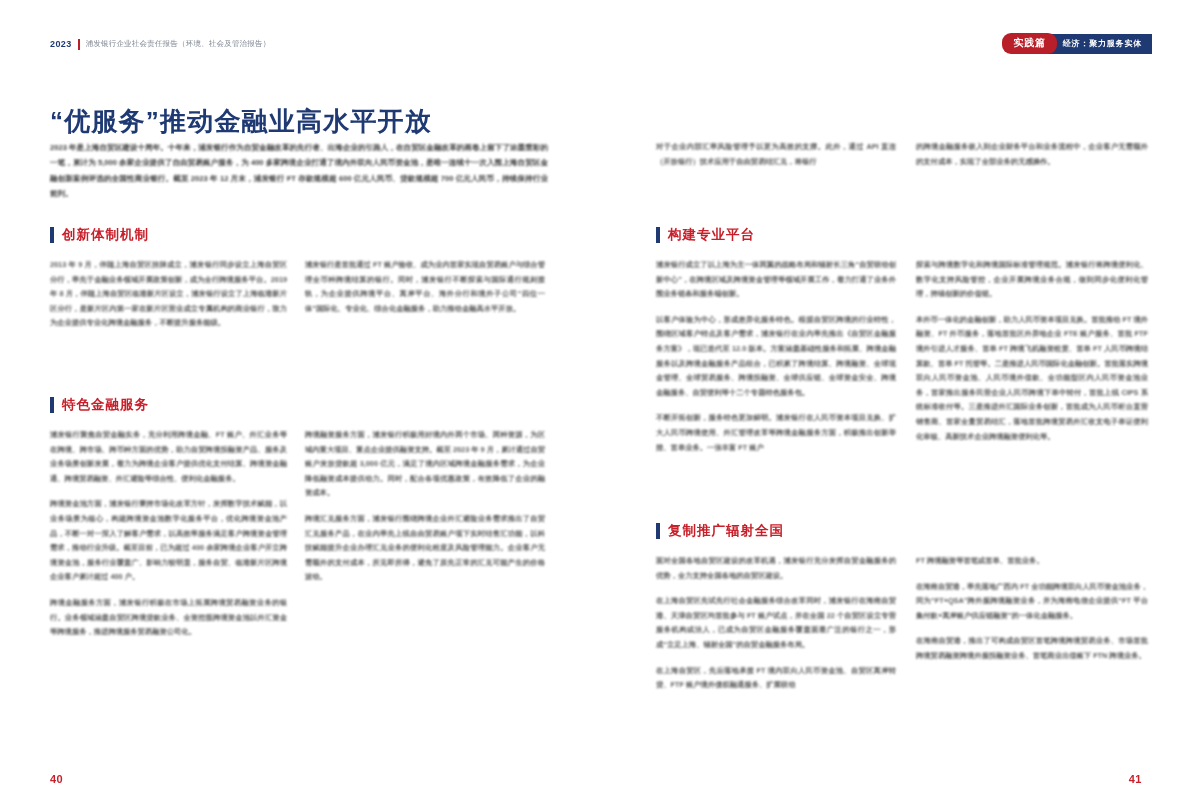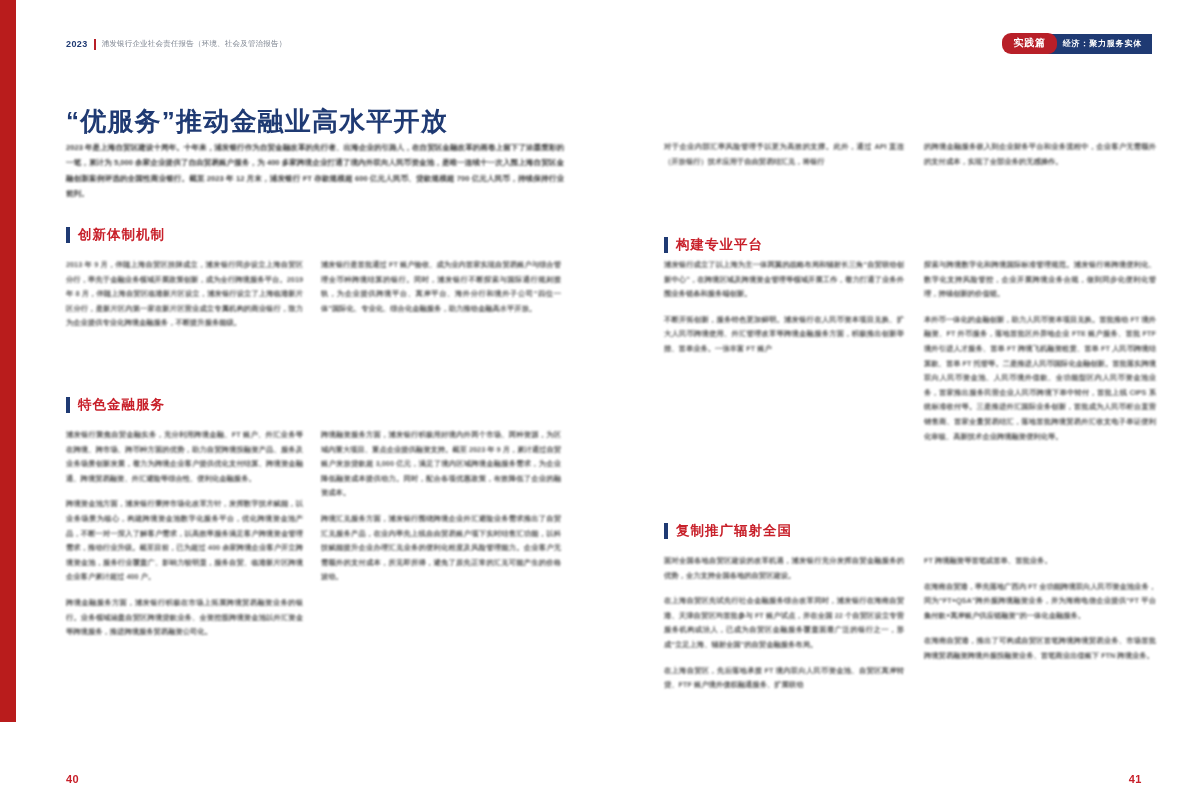--- a/index.html
+++ b/index.html
@@ -11,21 +11,20 @@
     font-family: "Liberation Sans", "DejaVu Sans", sans-serif;
     overflow: hidden;
   }
 
   #spread {
     position: relative;
     width: 1192px;
     height: 722px;
     background: #b91c1c;
     display: flex;
-    padding-left: 16px;
   }
 
   .page {
     position: relative;
     width: 596px;
     height: 809px;
     background: #ffffff;
   }
 
   
@@ -229,26 +228,27 @@
     </div>
 
     <div class="col rp-c1" style="top:140px;">
       <p style="visibility:hidden; height:0; margin:0;">跨境汇兑服务方面，浦发银行围绕跨境企业外汇避险业务需求推出了自贸汇兑服务产品，在业内率先上线自由贸易账户项下实时结售汇功能，以科技赋能提升企业办理汇兑业务的便利化程度及风险管理能力。企业客户无需额外的支付成本，所见即所得，避免了原先正常的汇兑可能产生的价格波动。</p>
       <p>对于企业内部汇率风险管理予以更为高效的支撑。此外，通过 API 直连（开放银行）技术应用于自由贸易结汇兑，将银行</p>
     </div>
     <div class="col rp-c2" style="top:140px;">
       <p>的跨境金融服务嵌入到企业财务平台和业务流程中，企业客户无需额外的支付成本，实现了全部业务的无感操作。</p>
     </div>
 
-    <div class="sec-head" style="left:60px; top:236px;">
+    <div class="sec-head" style="left:60px; top:226px;">
       <span class="sec-bar"></span>
       <span class="sec-text">构建专业平台</span>
     </div>
     <div class="col rp-c1" style="top:258px;">
       <p>浦发银行成立了以上海为主一体两翼的战略布局和辐射长三角“自贸联动创新中心”，在跨境区域及跨境资金管理等领域开展工作，着力打通了业务外围业务链条和服务端创新。</p>
+      <p>以客户体验为中心，形成差异化服务特色。根据自贸区跨境的行业特性，围绕区域客户特点及客户需求，浦发银行在业内率先推出《自贸区金融服务方案》，现已迭代至 12.0 版本。方案涵盖基础性服务和拓展、跨境金融服务以及跨境金融服务产品组合，已积累了跨境结算、跨境融资、全球现金管理、全球贸易服务、跨境投融资、全球供应链、全球资金安全、跨境金融服务、自贸便利等十二个专题特色服务包。</p>
       <p>不断开拓创新，服务特色更加鲜明。浦发银行在人民币资本项目兑换、扩大人民币跨境使用、外汇管理改革等跨境金融服务方面，积极推出创新举措、首单业务。一张丰富 FT 账户</p>
     </div>
     <div class="col rp-c2" style="top:258px;">
       <p>探索与跨境数字化和跨境国际标准管理规范。浦发银行将跨境便利化、数字化支持风险管控，企业开展跨境业务合规，做到同步化便利化管理，持续创新的价值链。</p>
       <p>本外币一体化的金融创新，助力人民币资本项目兑换。首批推动 FT 境外融资、FT 外币服务，落地首批区外异地企业 FTE 账户服务、首批 FTF 境外引进人才服务、首单 FT 跨境飞机融资租赁、首单 FT 人民币跨境结算款、首单 FT 托管等。二是推进人民币国际化金融创新。首批落实跨境双向人民币资金池、人民币境外借款、全功能型区内人民币资金池业务，首家推出服务民营企业人民币跨境下单中转付，首批上线 CIPS 系统标准收付等。三是推进外汇国际业务创新，首批成为人民币柜台直营销售商、首家全量贸易结汇，落地首批跨境贸易外汇收支电子单证便利化审核、高新技术企业跨境融资便利化等。</p>
     </div>
 
     <div class="sec-head" style="left:60px; top:522px;">
       <span class="sec-bar"></span>
       <span class="sec-text">复制推广辐射全国</span>

